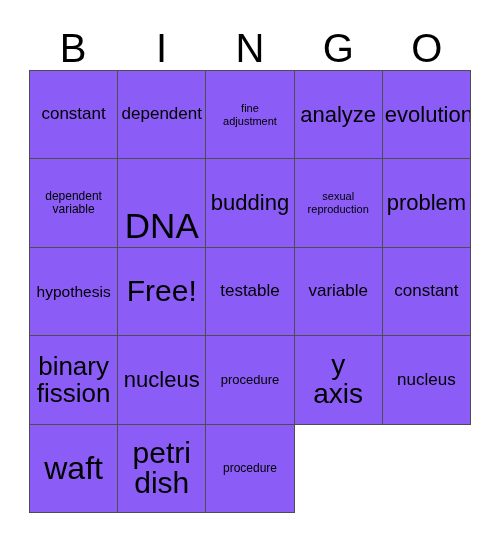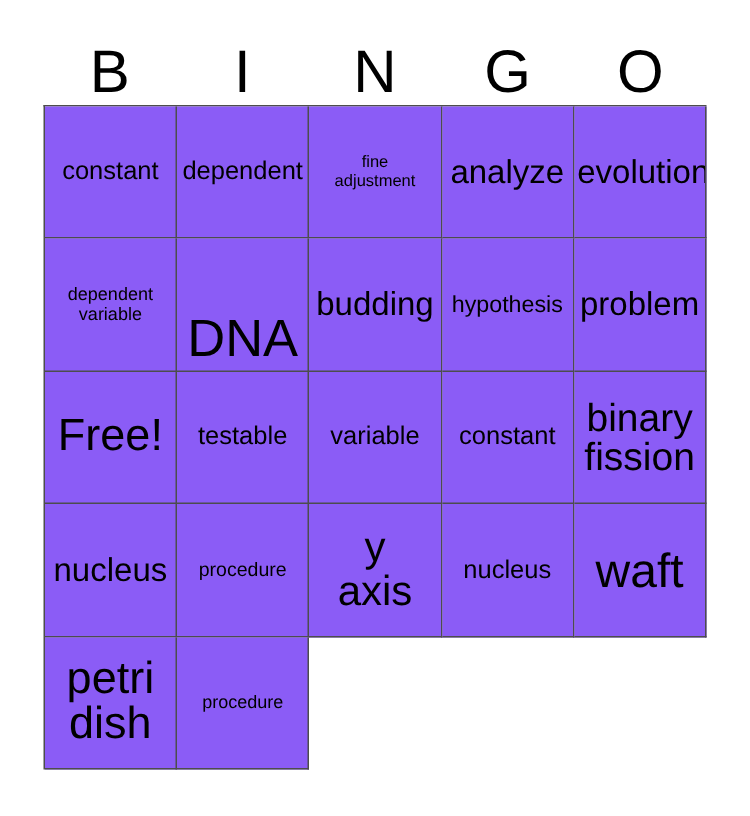--- a/index.html
+++ b/index.html
@@ -130,24 +130,28 @@
         <span class="cell-text fs-sm2">dependent
 variable</span>
       </div>
       <div class="cell">
         <span class="cell-text fs-5xl">DNA</span>
       </div>
       <div class="cell">
         <span class="cell-text fs-lg">budding</span>
       </div>
       <div class="cell">
-        <span class="cell-text fs-md">hypothesis</span>
+        <span class="cell-text fs-xs">sexual
+reproduction</span>
       </div>
       <div class="cell">
         <span class="cell-text fs-lg">problem</span>
+      </div>
+      <div class="cell">
+        <span class="cell-text fs-md">hypothesis</span>
       </div>
       <div class="cell">
         <span class="cell-text fs-3xl">Free!</span>
       </div>
       <div class="cell">
         <span class="cell-text fs-md2">testable</span>
       </div>
       <div class="cell">
         <span class="cell-text fs-md2">variable</span>
       </div>

